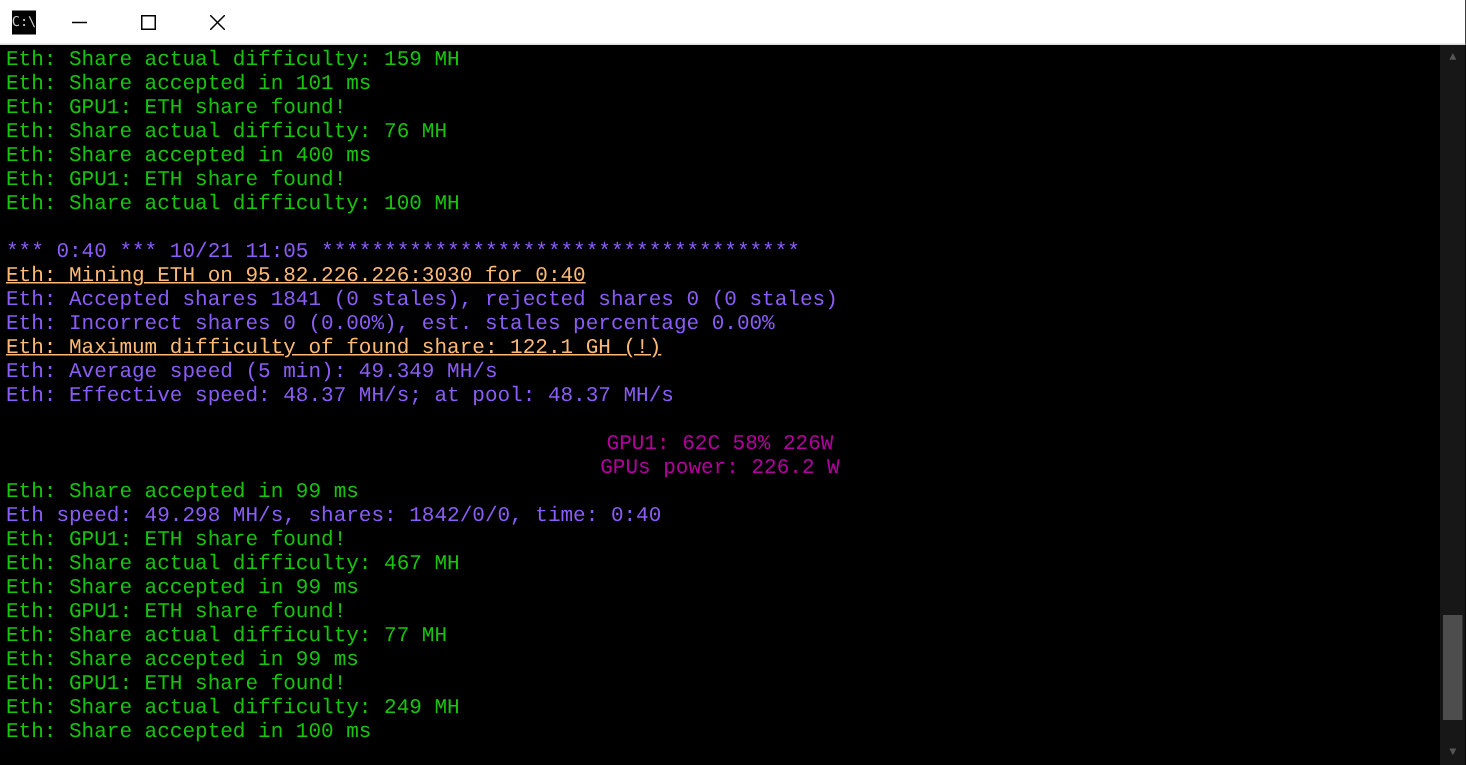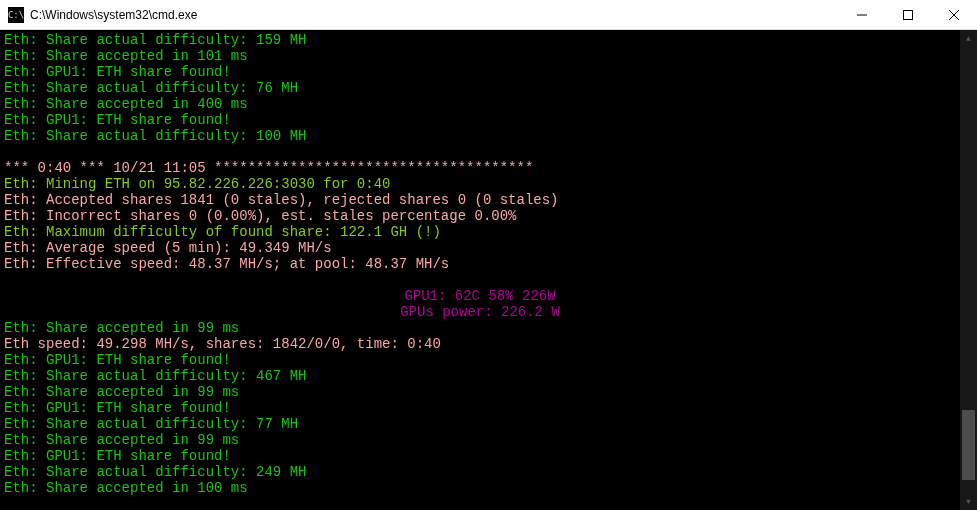--- a/index.html
+++ b/index.html
@@ -79,31 +79,30 @@
       font-size: 8px;
     }
     .scrollbar-thumb {
       position: absolute;
       left: 2px; right: 2px;
       top: 380px;
       height: 70px;
       background: #4d4d4d;
     }
     .c-green { color: #16c60c; }
-    .c-white { color: #fca5a5; }
-    .c-cyan { color: #84cc16; }
+    .c-white { color: #8b5cf6; }
+    .c-cyan { color: #fdba74; text-decoration: underline; }
     .c-magenta { color: #b4009e; text-align: center; }
     .c-empty { height: 16px; }
   </style>
 </head>
 <body>
 
 <div class="titlebar">
   <span class="titlebar-icon">C:\</span>
-  <span class="titlebar-title">C:\Windows\system32\cmd.exe</span>
   <div class="titlebar-controls">
     <div class="titlebar-btn">
       <svg viewBox="0 0 10 10">
           <line x1="0" y1="5" x2="10" y2="5" stroke="#000" stroke-width="1"></line>
         </svg>
     </div>
     <div class="titlebar-btn">
       <svg viewBox="0 0 10 10">
           <rect x="0.5" y="0.5" width="9" height="9" fill="none" stroke="#000" stroke-width="1"></rect>
         </svg>

